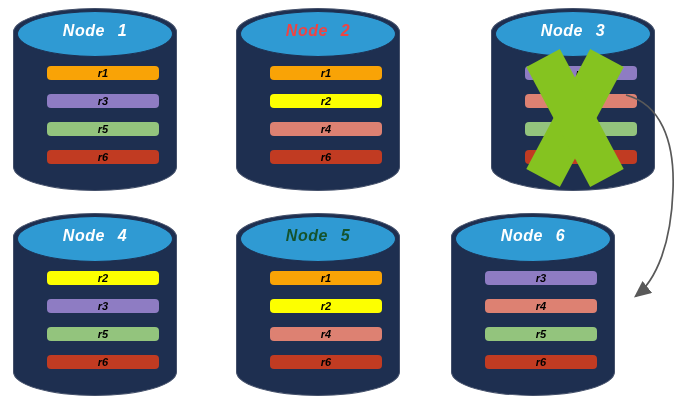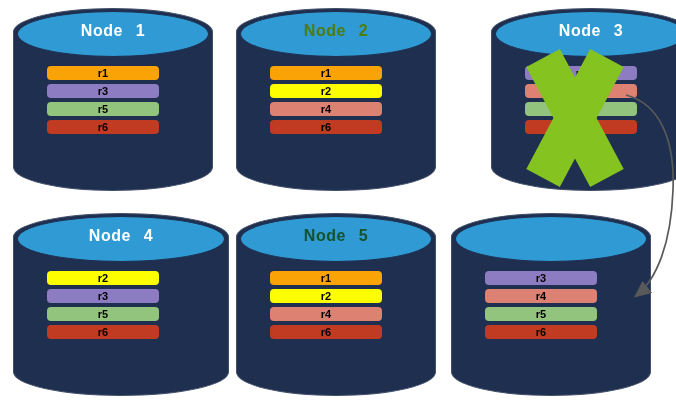--- a/index.html
+++ b/index.html
@@ -3,42 +3,42 @@
 <meta charset="utf-8">
 <style>
   html,body { margin:0; padding:0; }
   body {
     width:676px; height:402px;
     background:#ffffff;
     position:relative;
     overflow:hidden;
     font-family:"Liberation Sans", sans-serif;
   }
-  .node { position:absolute; width:200px; height:183px; }
+  .node { position:absolute; width:164px; height:183px;font-style:italic; }
   .cyl-bg {
     position:absolute; inset:0;
     border-radius:50% / 24px;
     border:1px solid #44506a;
     box-sizing:border-box;
   }
   .cyl-top {
     position:absolute; top:3px; left:4px; right:4px; height:44px;
     border-radius:50%;
     z-index:2;
   }
   .node-title {
     position:absolute; top:14px; left:0; right:0;
     text-align:center;
     color:#ffffff; font-weight:bold; font-size:16px;
     word-spacing:8px; letter-spacing:0.5px;
     z-index:3;
   }
   .bars {
     position:absolute; top:58px; left:34px; width:112px;
-    display:flex; flex-direction:column; gap:4px;
+    display:flex; flex-direction:column; gap:14px;
     z-index:2;
   }
   .bar {
     height:14px; border-radius:4px;
     display:flex; align-items:center; justify-content:center;
     font-size:11px; font-weight:bold; color:#000000; line-height:14px;
   }
   .x-overlay {
     position:absolute; left:34px; top:40px; width:100px; height:140px;
     z-index:5; display:none;
@@ -73,21 +73,21 @@
   <div class="bar" style="background: rgb(193, 59, 34); color: rgb(0, 0, 0);">
     <span>r6</span>
   </div>
 </div>
 
   </div>
 
   <div class="node" style="left: 236px; top: 8px;">
     <div class="cyl-bg" style="background: rgb(30, 47, 80);"></div>
     <div class="cyl-top" style="background: rgb(47, 154, 211); border: 1px solid rgb(30, 47, 80);"></div>
-    <div class="node-title" style="color: #4d7c0f;">Node 2</div>
+    <div class="node-title" style="color: #ef4444;">Node 2</div>
     <div class="bars">
   <div class="bar" style="background: rgb(249, 163, 6); color: rgb(0, 0, 0);">
     <span>r1</span>
   </div>
 
   <div class="bar" style="background: rgb(253, 255, 0); color: rgb(0, 0, 0);">
     <span>r2</span>
   </div>
 
   <div class="bar" style="background: rgb(221, 129, 114); color: rgb(0, 0, 0);">
@@ -123,21 +123,21 @@
   </div>
 </div>
     <svg class="x-overlay" viewBox="0 0 100 140" overflow="visible" xmlns="http://www.w3.org/2000/svg">
       <g class="x-arms" fill="#85C320">
         <rect x="31" y="2" width="38" height="136" transform="rotate(28 50 70)"></rect>
         <rect x="31" y="2" width="38" height="136" transform="rotate(-28 50 70)"></rect>
       </g>
     </svg>
   </div>
 
-  <div class="node" style="left: 13px; top: 213px; padding-left: 16px;">
+  <div class="node" style="left: 13px; top: 213px;">
     <div class="cyl-bg" style="background: rgb(30, 47, 80);"></div>
     <div class="cyl-top" style="background: rgb(47, 154, 211); border: 1px solid rgb(30, 47, 80);"></div>
     <div class="node-title" style="color: rgb(255, 255, 255);">Node 4</div>
     <div class="bars">
   <div class="bar" style="background: rgb(253, 255, 0); color: rgb(0, 0, 0);">
     <span>r2</span>
   </div>
 
   <div class="bar" style="background: rgb(142, 124, 195); color: rgb(0, 0, 0);">
     <span>r3</span>
@@ -174,20 +174,21 @@
   <div class="bar" style="background: rgb(193, 59, 34); color: rgb(0, 0, 0);">
     <span>r6</span>
   </div>
 </div>
 
   </div>
 
   <div class="node" style="left: 451px; top: 213px;">
     <div class="cyl-bg" style="background: rgb(30, 47, 80);"></div>
     <div class="cyl-top" style="background: rgb(47, 154, 211); border: 1px solid rgb(30, 47, 80);"></div>
+    <div class="node-title" style="color: rgb(255, 255, 255);">Node 6</div>
     <div class="bars">
   <div class="bar" style="background: rgb(142, 124, 195); color: rgb(0, 0, 0);">
     <span>r3</span>
   </div>
 
   <div class="bar" style="background: rgb(221, 129, 114); color: rgb(0, 0, 0);">
     <span>r4</span>
   </div>
 
   <div class="bar" style="background: rgb(147, 196, 125); color: rgb(0, 0, 0);">

